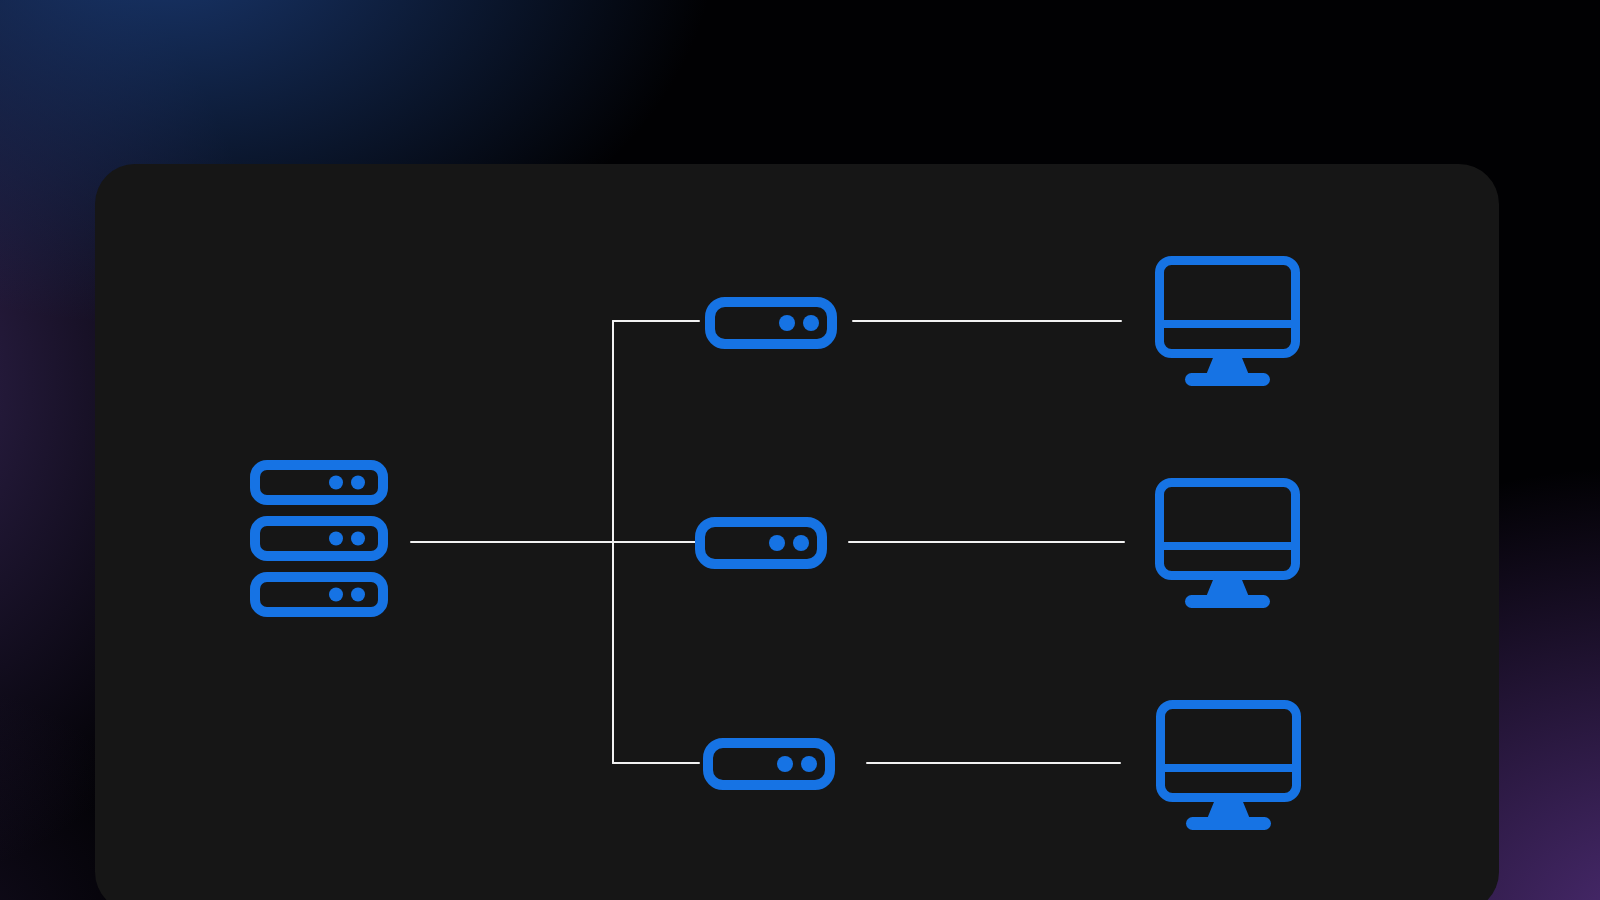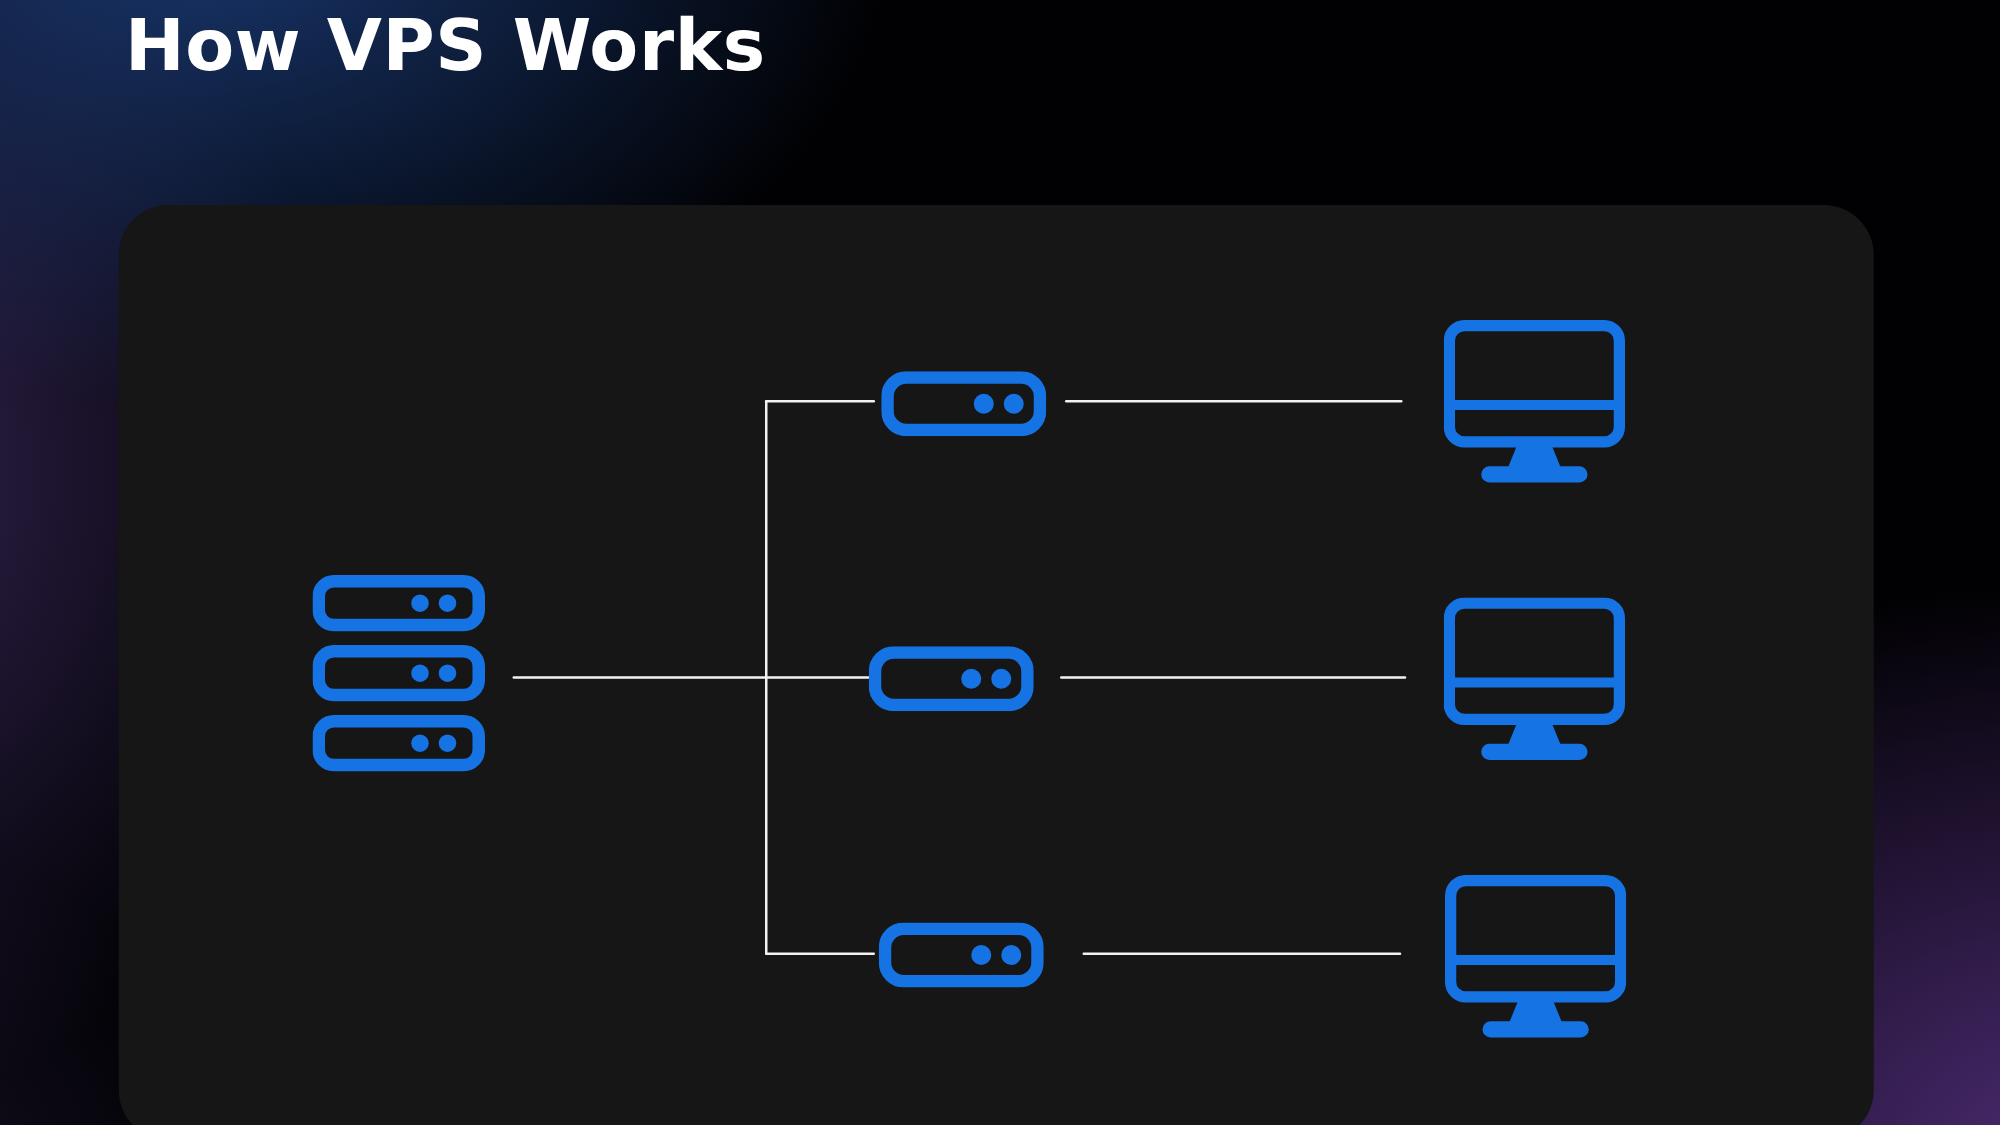--- a/index.html
+++ b/index.html
@@ -61,21 +61,20 @@
       <rect x="4.5" y="4.5" width="136" height="93" rx="12" fill="none" stroke="currentColor" stroke-width="9"></rect>
       <line x1="5" y1="68" x2="140" y2="68" stroke="currentColor" stroke-width="8"></line>
       <path d="M60 97 L51 119 L94 119 L85 97 Z" fill="currentColor"></path>
       <rect x="30" y="117" width="85" height="13" rx="6.5" fill="currentColor"></rect>
     </symbol>
   </defs>
 </svg>
 
 <div class="stage">
 
-  <h1 class="page-title">How VPS Works</h1>
 
   <div class="panel"></div>
 
   <div class="line" style="left:410px;top:541px;width:288px;height:2px;"></div>
   <div class="line" style="left:612px;top:320px;width:2px;height:444px;"></div>
   <div class="line" style="left:612px;top:320px;width:88px;height:2px;"></div>
   <div class="line" style="left:612px;top:762px;width:88px;height:2px;"></div>
   <div class="line" style="left:852px;top:320px;width:270px;height:2px;"></div>
   <div class="line" style="left:848px;top:541px;width:277px;height:2px;"></div>
   <div class="line" style="left:866px;top:762px;width:255px;height:2px;"></div>

